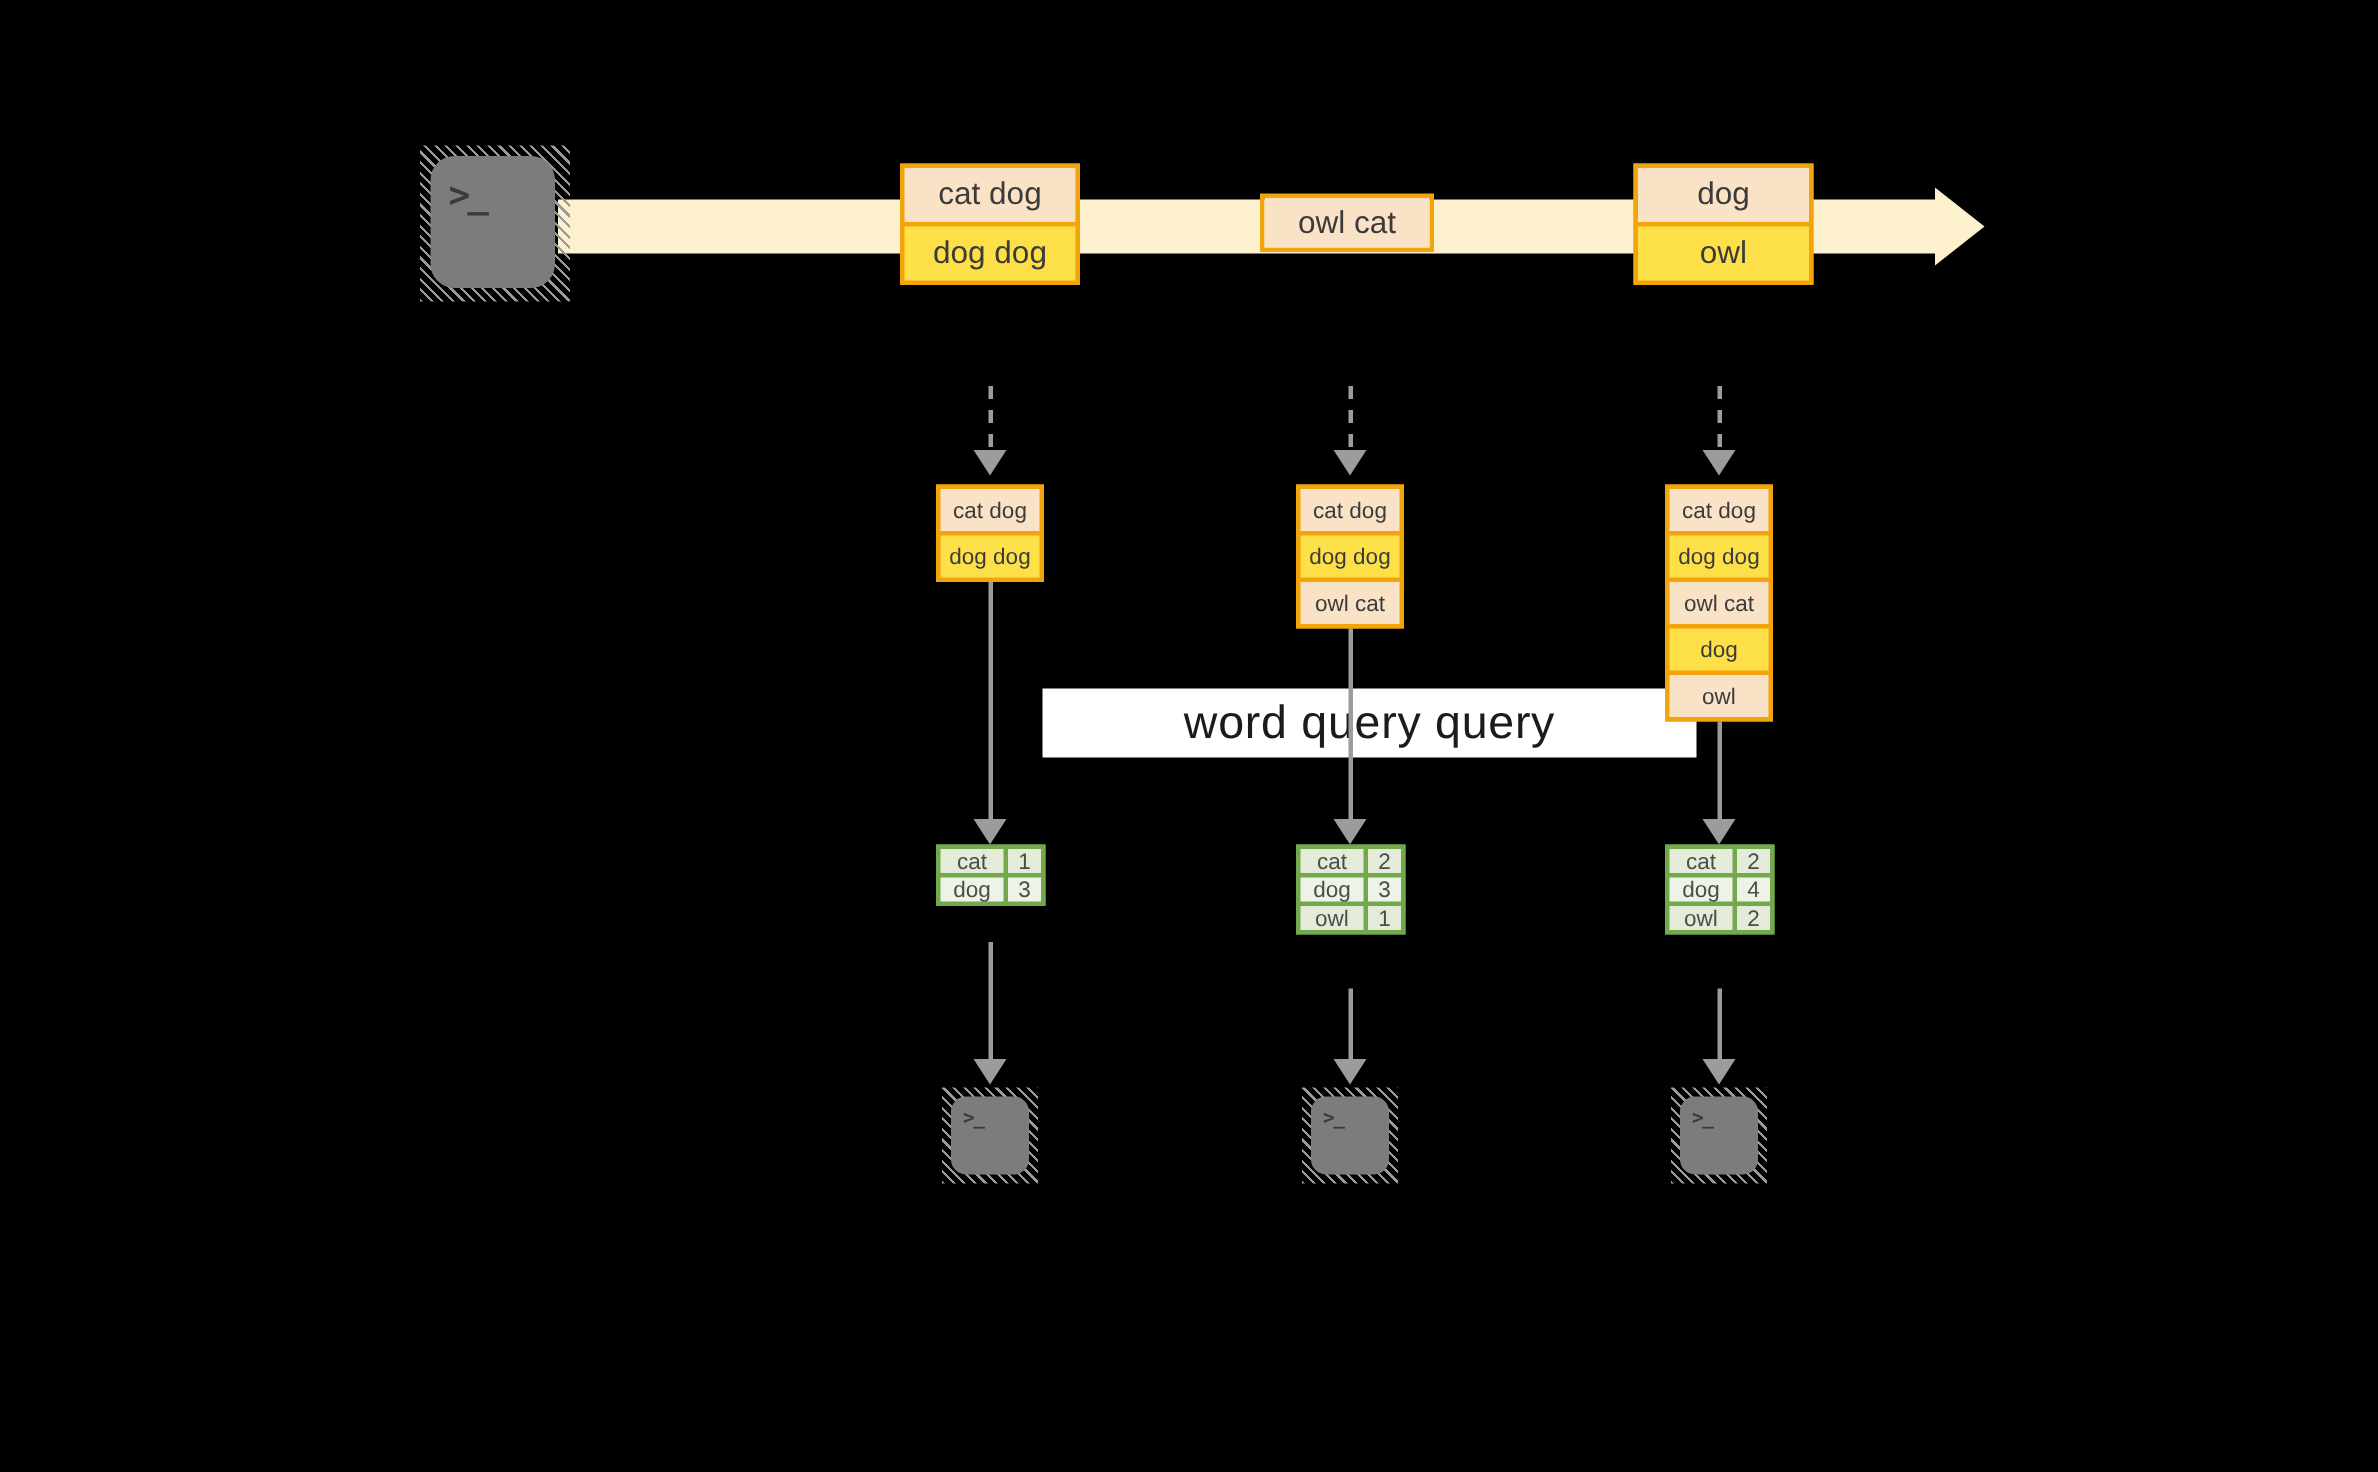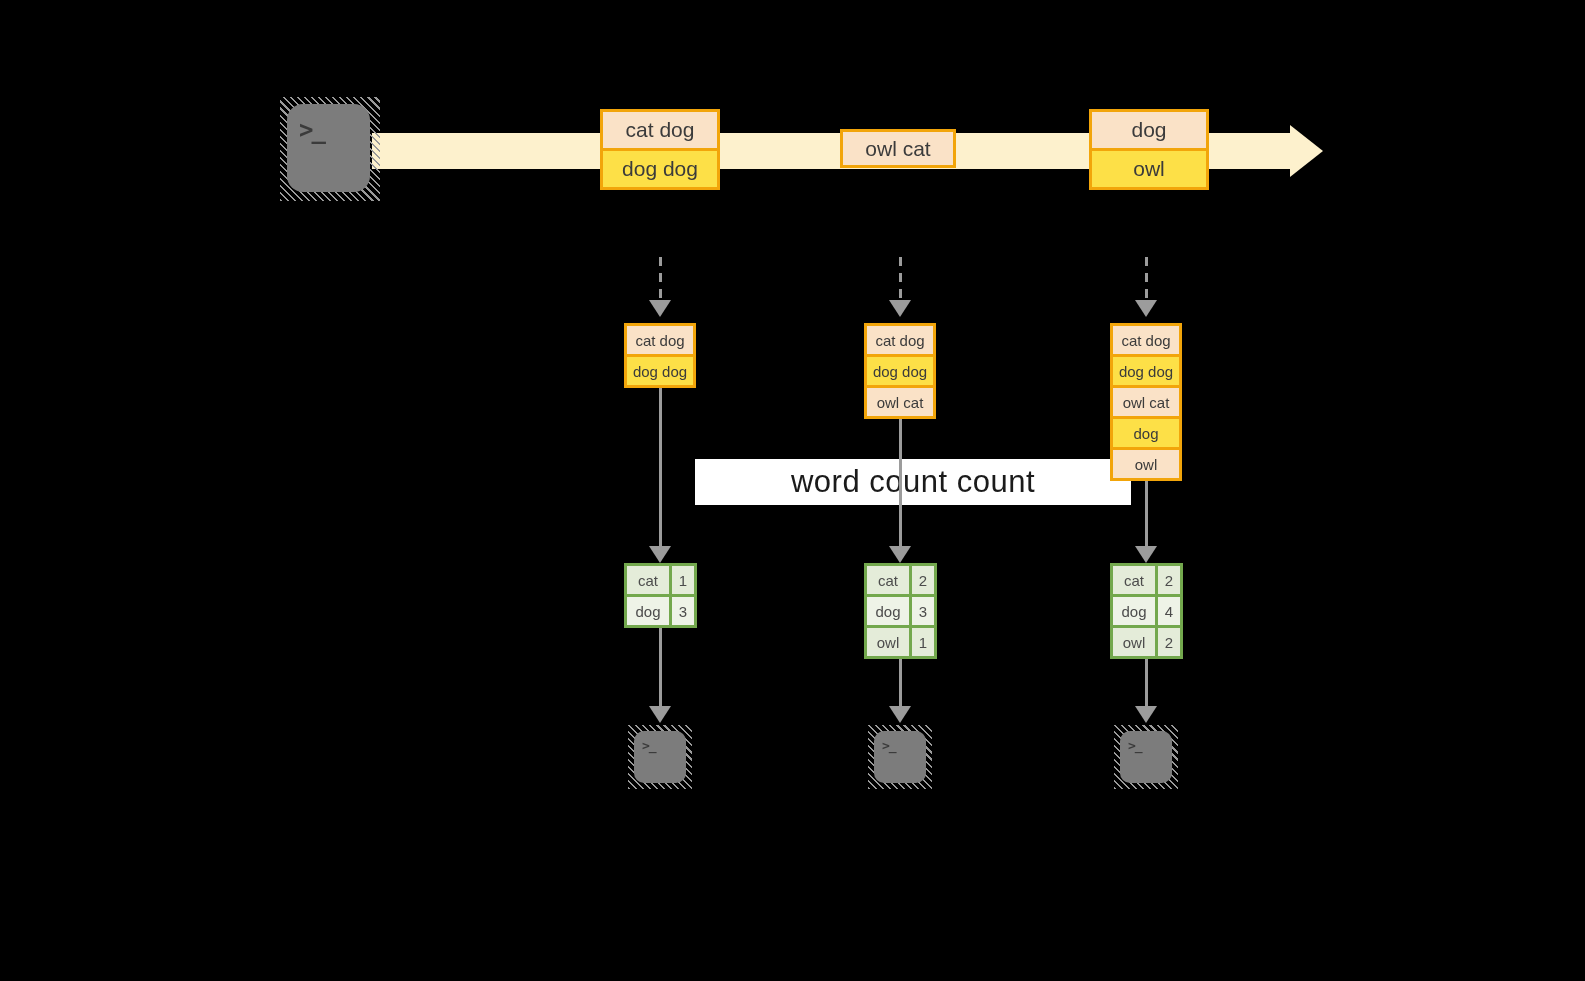--- a/index.html
+++ b/index.html
@@ -30,21 +30,21 @@
   .evrow.single{height:33px;width:110px;}
   .peach{background:#FAE2C7;}
   .cream{background:#fde047;}
   
   .bufstack{position:absolute;display:grid;row-gap:3px;border:3px solid #F2A50A;background:#F2A50A;z-index:3;}
   .bufrow{width:66px;height:28px;display:flex;align-items:center;justify-content:center;
     font-size:15px;color:#3b3b3b;}
   
   .counttable{position:absolute;display:grid;grid-template-columns:42px 22px;gap:3px;
     border:3px solid #73A84D;background:#73A84D;z-index:3;}
-  .cell{height:28px;display:flex;align-items:center;justify-content:center;
+  .cell{height:16px;display:flex;align-items:center;justify-content:center;
     font-size:15px;color:#4c4c4c;}
   .g0{background:#E4ECD9;}
   .g1{background:#EEF3E7;}
   
   .dashline{position:absolute;width:3px;z-index:2;
     background:repeating-linear-gradient(to bottom,#9C9C9C 0 9px,transparent 9px 16px);}
   .vline{position:absolute;width:3px;background:#9C9C9C;z-index:2;}
   .ahead{position:absolute;width:0;height:0;z-index:2;
     border-left:11px solid transparent;border-right:11px solid transparent;
     border-top:17px solid #9C9C9C;}
@@ -99,21 +99,21 @@
   </div>
   <div class="bufstack" style="left:1110px;top:323px;">
     <div class="bufrow peach">cat dog</div>
     <div class="bufrow cream">dog dog</div>
     <div class="bufrow peach">owl cat</div>
     <div class="bufrow cream">dog</div>
     <div class="bufrow peach">owl</div>
   </div>
 
   <div class="query-band">
-    <span class="query-label">word count count</span>
+    <span class="query-label">word query query</span>
   </div>
 
   <div class="vline" style="left:658.5px;top:388px;height:158px;"></div>
   <div class="ahead" style="left:649px;top:546px;"></div>
   <div class="vline" style="left:898.5px;top:419px;height:127px;"></div>
   <div class="ahead" style="left:889px;top:546px;"></div>
   <div class="vline" style="left:1144.5px;top:481px;height:65px;"></div>
   <div class="ahead" style="left:1135px;top:546px;"></div>
 
   <div class="counttable" style="left:624px;top:563px;">

